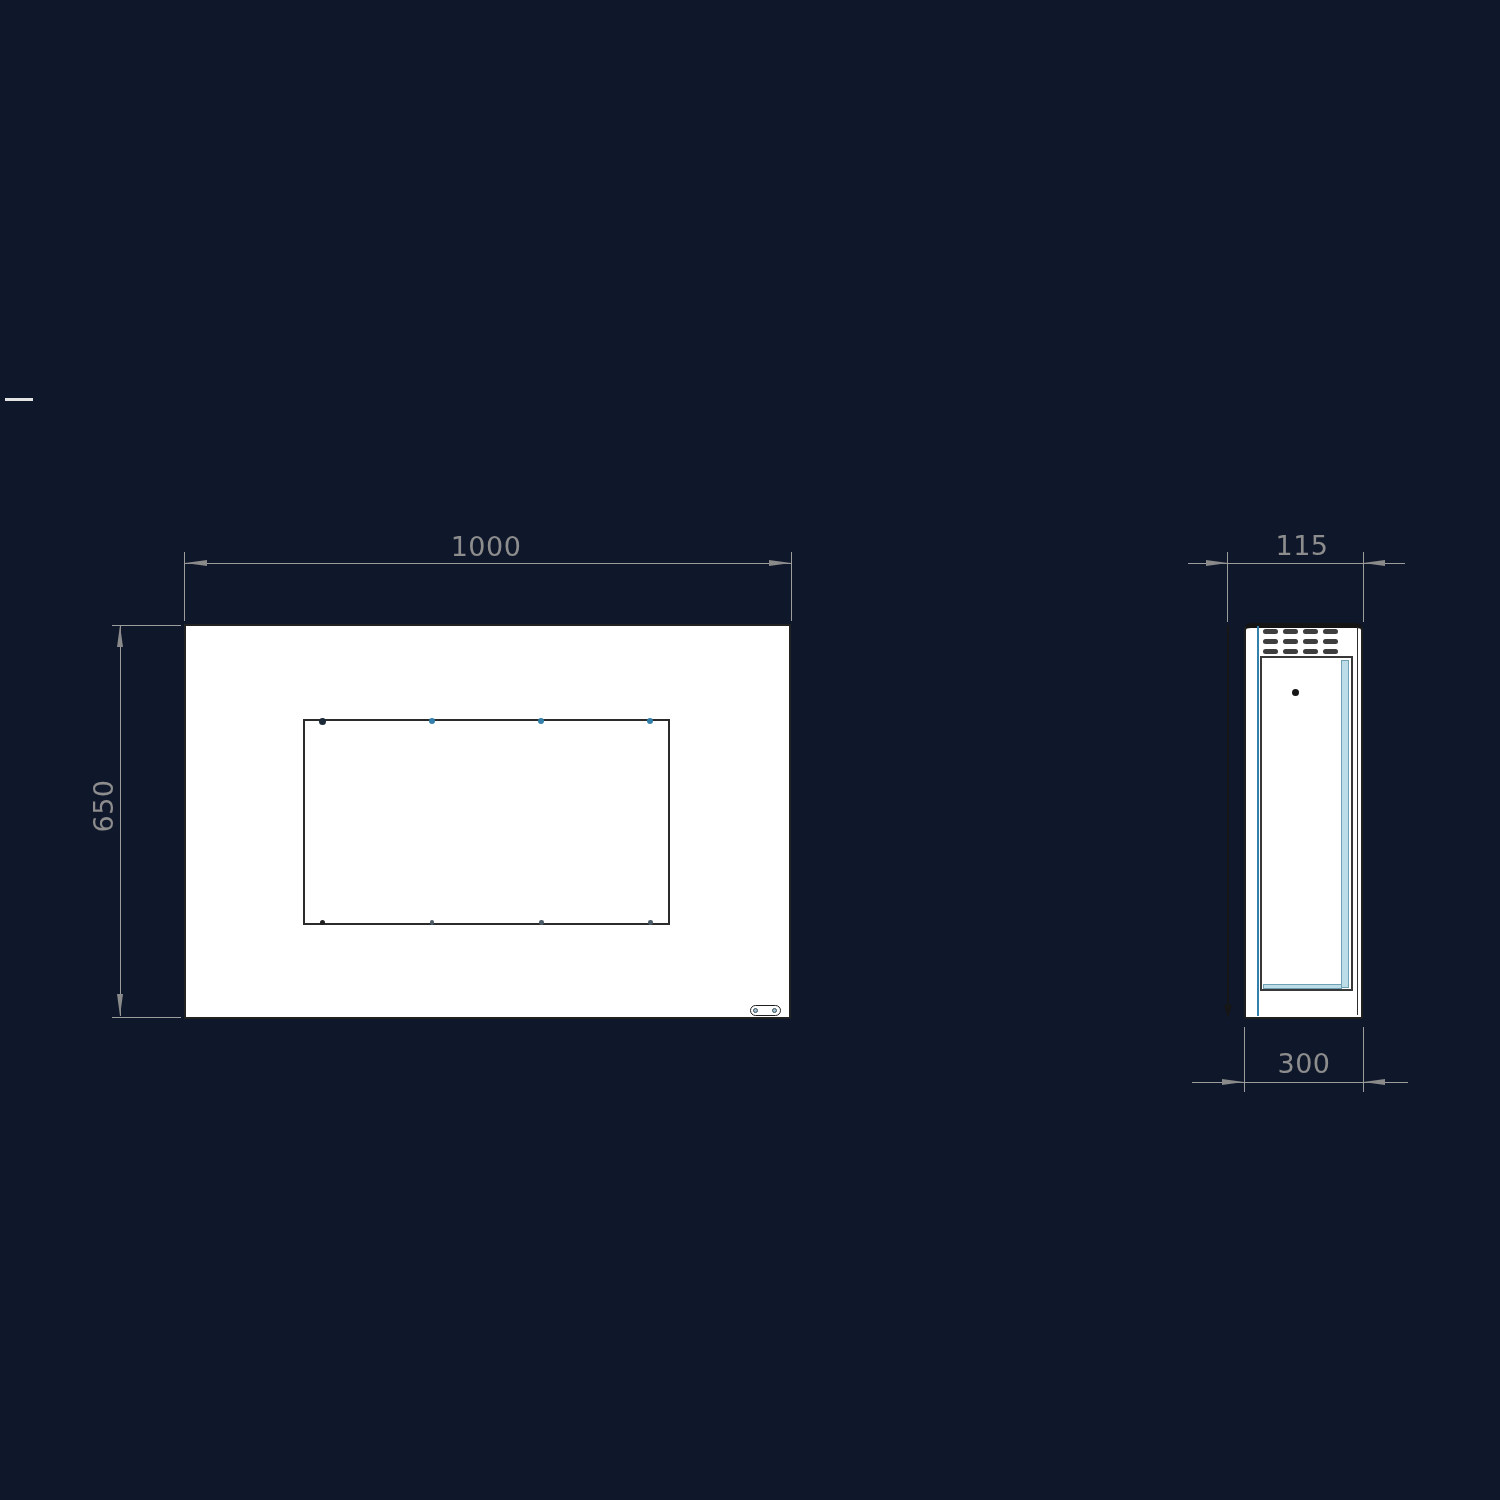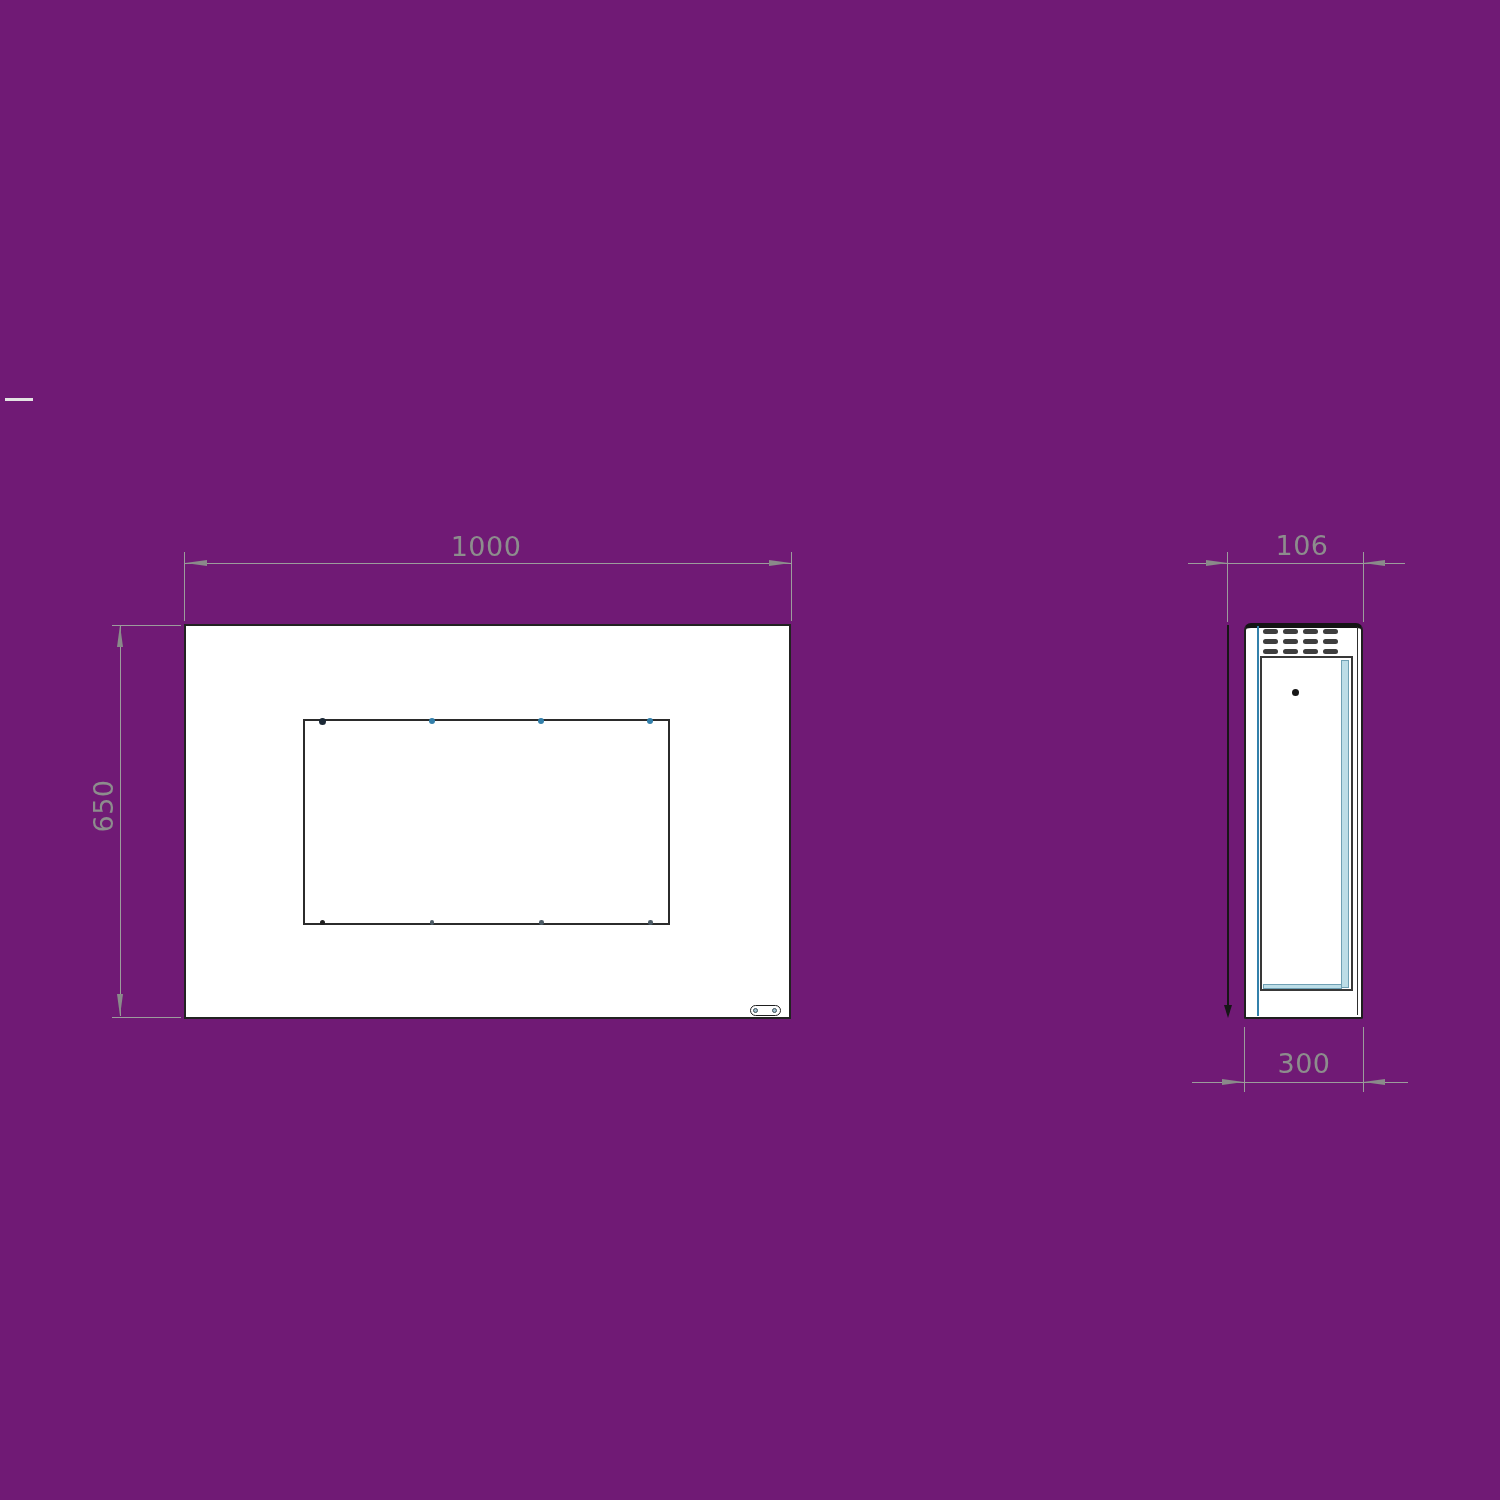--- a/index.html
+++ b/index.html
@@ -1,19 +1,19 @@
 <!DOCTYPE html>
 <html><head>
 <meta charset="utf-8">
 <style>
   html,body{margin:0;padding:0;background:#ffffff;}
   .canvas{
     position:relative;
     width:1500px;height:1500px;
-    background:#701a75;
+    background:#0f172a;
     font-family:"DejaVu Sans", sans-serif;
     overflow:hidden;
   }
   .abs{position:absolute;}
   
   .front-outline{
     left:183.5px;top:623.5px;width:607.5px;height:395.5px;
     border:2.5px solid #222222;box-sizing:border-box;background:#ffffff;
   }
   .cutout-outline{
@@ -162,21 +162,21 @@
     <div class="abs door-glass-right"></div>
     <div class="abs door-glass-bottom"></div>
     <div class="abs door-dot"></div>
 
     <div>
       <div class="abs ext-line-v" style="left:1227px;top:552px;height:70px;"></div>
       <div class="abs ext-line-v" style="left:1362.5px;top:552px;height:70px;"></div>
       <div class="abs dim-line-h" style="left:1188px;top:562.5px;width:217px;"></div>
       <div class="abs arrow point-right" style="left:1205.5px;top:559.5px;"></div>
       <div class="abs arrow point-left" style="left:1363px;top:559.5px;"></div>
-      <div class="abs dim-label" style="left:1242px;top:532px;">106</div>
+      <div class="abs dim-label" style="left:1242px;top:532px;">115</div>
     </div>
 
     <div>
       <div class="abs ext-line-v" style="left:1243.5px;top:1027px;height:65px;"></div>
       <div class="abs ext-line-v" style="left:1362.5px;top:1027px;height:65px;"></div>
       <div class="abs dim-line-h" style="left:1192px;top:1081.5px;width:216px;"></div>
       <div class="abs arrow point-right" style="left:1222px;top:1078.5px;"></div>
       <div class="abs arrow point-left" style="left:1363px;top:1078.5px;"></div>
       <div class="abs dim-label" style="left:1244px;top:1050px;">300</div>
     </div>

